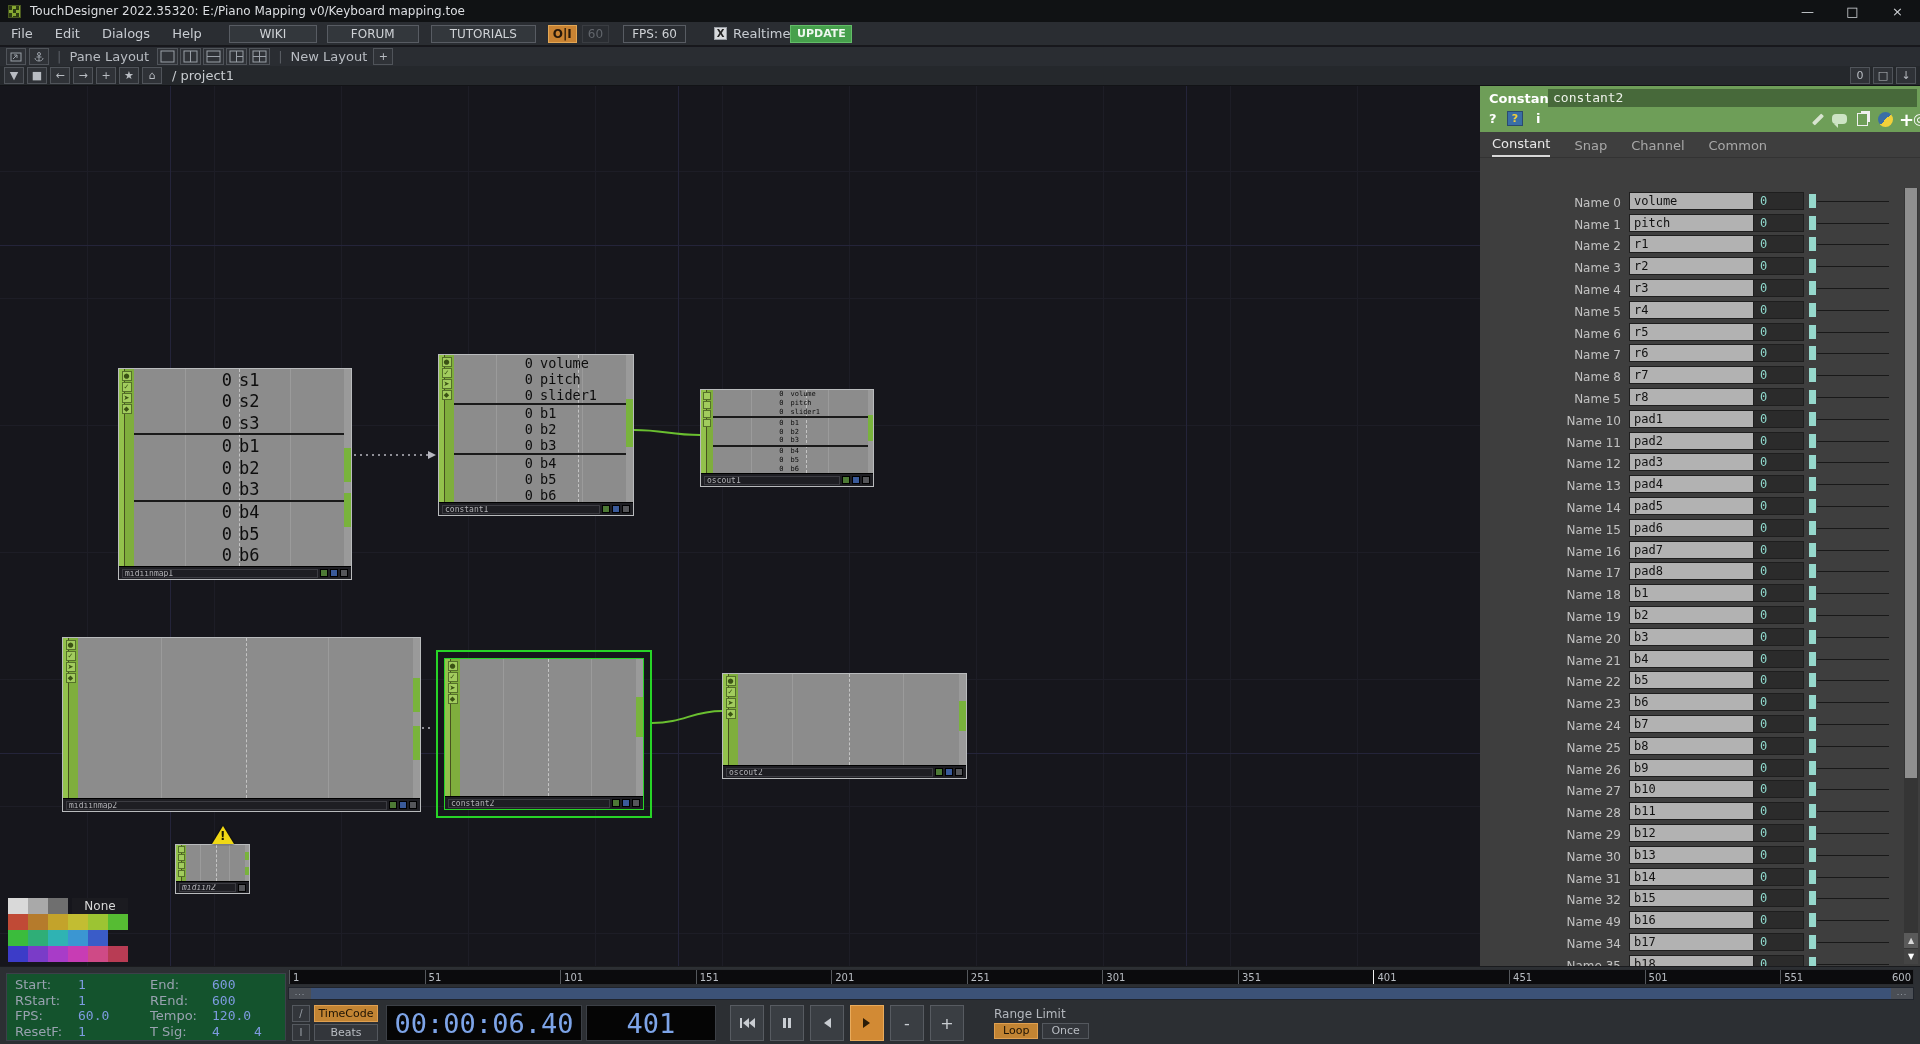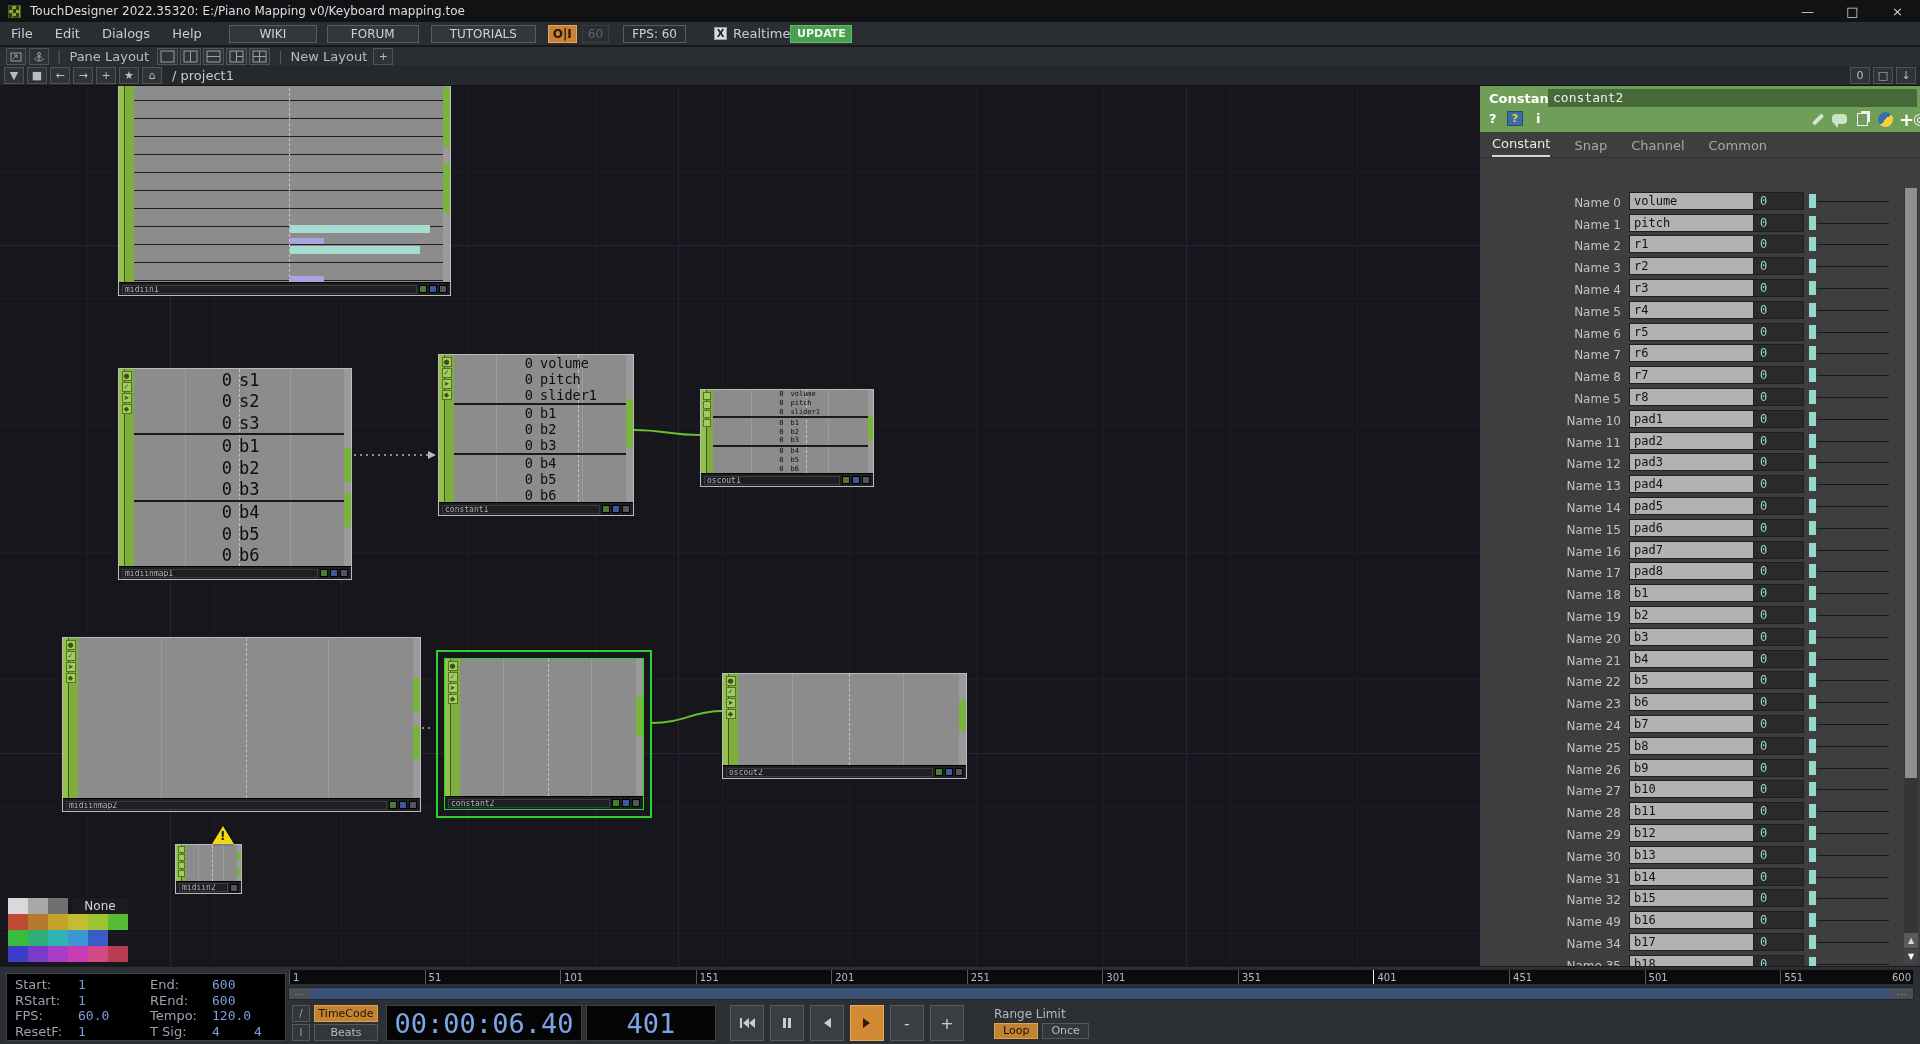--- a/index.html
+++ b/index.html
@@ -156,21 +156,21 @@
 
   #pscroll { position:absolute; right:2px; top:102px; bottom:2px; width:14px; background:#353535; }
   #pthumb { position:absolute; left:1px; right:1px; top:0; height:76%; background:#8f8f8f; }
   .sarrow { position:absolute; left:0; width:14px; height:15px; background:#5a5a5a; color:#d8d8d8;
             font-size:8px; text-align:center; line-height:15px; }
   #sarrow-up { bottom:16px; } #sarrow-dn { bottom:0; background:#444; color:#fff; }
 
   
   #bottom { position:absolute; left:0; top:966px; width:1920px; height:78px; background:#2c2f33;
             border-top:1px solid #1a1b1e; }
-  #settings { position:absolute; left:6px; top:6px; width:280px; height:68px; background:#000000;
+  #settings { position:absolute; left:6px; top:6px; width:280px; height:68px; background:#14532d;
               border:1px solid #3c404a; padding:3px 0 0 8px; font-size:13px; }
   .srow { height:15.5px; display:flex; }
   .srow .sl { color:#99a2b0; } .srow .sv { color:#7e9be0; font-family:"DejaVu Sans Mono",monospace; }
   .srow .c1 { width:63px; } .srow .c2 { width:72px; } .srow .c3 { width:62px; } .srow .c4 { width:42px; }
 
   #ruler { position:absolute; left:288px; top:2px; width:1626px; height:16px; background:#0b0b0d;
            border:1px solid #2a2c30; overflow:hidden; }
   .tick { position:absolute; top:0; height:16px; border-left:1px solid #55585c; color:#b9bdc3;
           font-size:10px; padding-left:3px; line-height:15px; }
   #playhead { position:absolute; top:0; bottom:0; width:1px; background:#f2f2f2; }
@@ -305,42 +305,20 @@
 <div id="network">
 
   <svg id="wires">
     <line x1="354" y1="369" x2="430" y2="369" stroke="#b8b8c0" stroke-width="1.5" stroke-dasharray="2 4"></line>
     <polygon points="436,369 428,365 428,373" fill="#b8b8c0"></polygon>
     <path d="M634,344 C664,344 670,349 700,349" stroke="#6abf30" stroke-width="2" fill="none"></path>
     <line x1="422" y1="642" x2="434" y2="642" stroke="#b8b8c0" stroke-width="1.5" stroke-dasharray="2 4"></line>
     <path d="M652,637 C684,637 692,625 722,625" stroke="#6abf30" stroke-width="2" fill="none"></path>
   </svg>
 
-  <div class="node" id="node-midiin1" style="left:118px; top:-4px; width:333px; height:214px;">
-    <div class="nbody">
-      <div class="flags"></div>
-      <div class="viewer">
-        <div class="centerline"></div>
-        <div class="bar teal" style="left:156px; top:142px; width:140px; height:8px;"></div>
-        <div class="bar lav" style="left:156px; top:155px; width:34px;  height:6px;"></div>
-        <div class="bar teal" style="left:156px; top:163px; width:130px; height:8px;"></div>
-        <div class="bar lav" style="left:156px; top:193px; width:34px;  height:6px;"></div>
-      </div>
-      <div class="outstrip">
-        <div class="outseg" style="top:4px; height:60px;"></div>
-        <div class="outseg" style="top:80px; height:50px;"></div>
-      </div>
-    </div>
-    <div class="nlabel">
-      <span class="txt">midiin1</span>
-      <span class="mini g"></span>
-        <span class="mini b"></span>
-        <span class="mini x"></span>
-    </div>
-  </div>
 
   <div class="node" style="left:118px; top:282px; width:234px; height:212px;">
     <div class="nbody">
       <div class="flags">
         <span class="flag">●</span>
         <span class="flag">✓</span>
         <span class="flag">➤</span>
         <span class="flag">◆</span>
       </div>
       <div class="viewer">
@@ -584,21 +562,21 @@
       </div>
     </div>
     <div class="nlabel">
       <span class="txt">oscout2</span>
       <span class="mini g"></span>
         <span class="mini b"></span>
         <span class="mini x"></span>
     </div>
   </div>
 
-  <div class="node" style="left:175px; top:758px; width:67px; height:50px;">
+  <div class="node" style="left:175px; top:758px; width:75px; height:50px;font-style:italic;">
     <div class="nbody">
       <div class="flags" style="width:10px; padding-top:1px;">
         <span class="flag" style="width:7px;height:7px;"></span>
         <span class="flag" style="width:7px;height:7px;"></span>
         <span class="flag" style="width:7px;height:7px;"></span>
         <span class="flag" style="width:7px;height:7px;"></span>
       </div>
       <div class="viewer">
           <div class="centerline"></div>
         </div>

